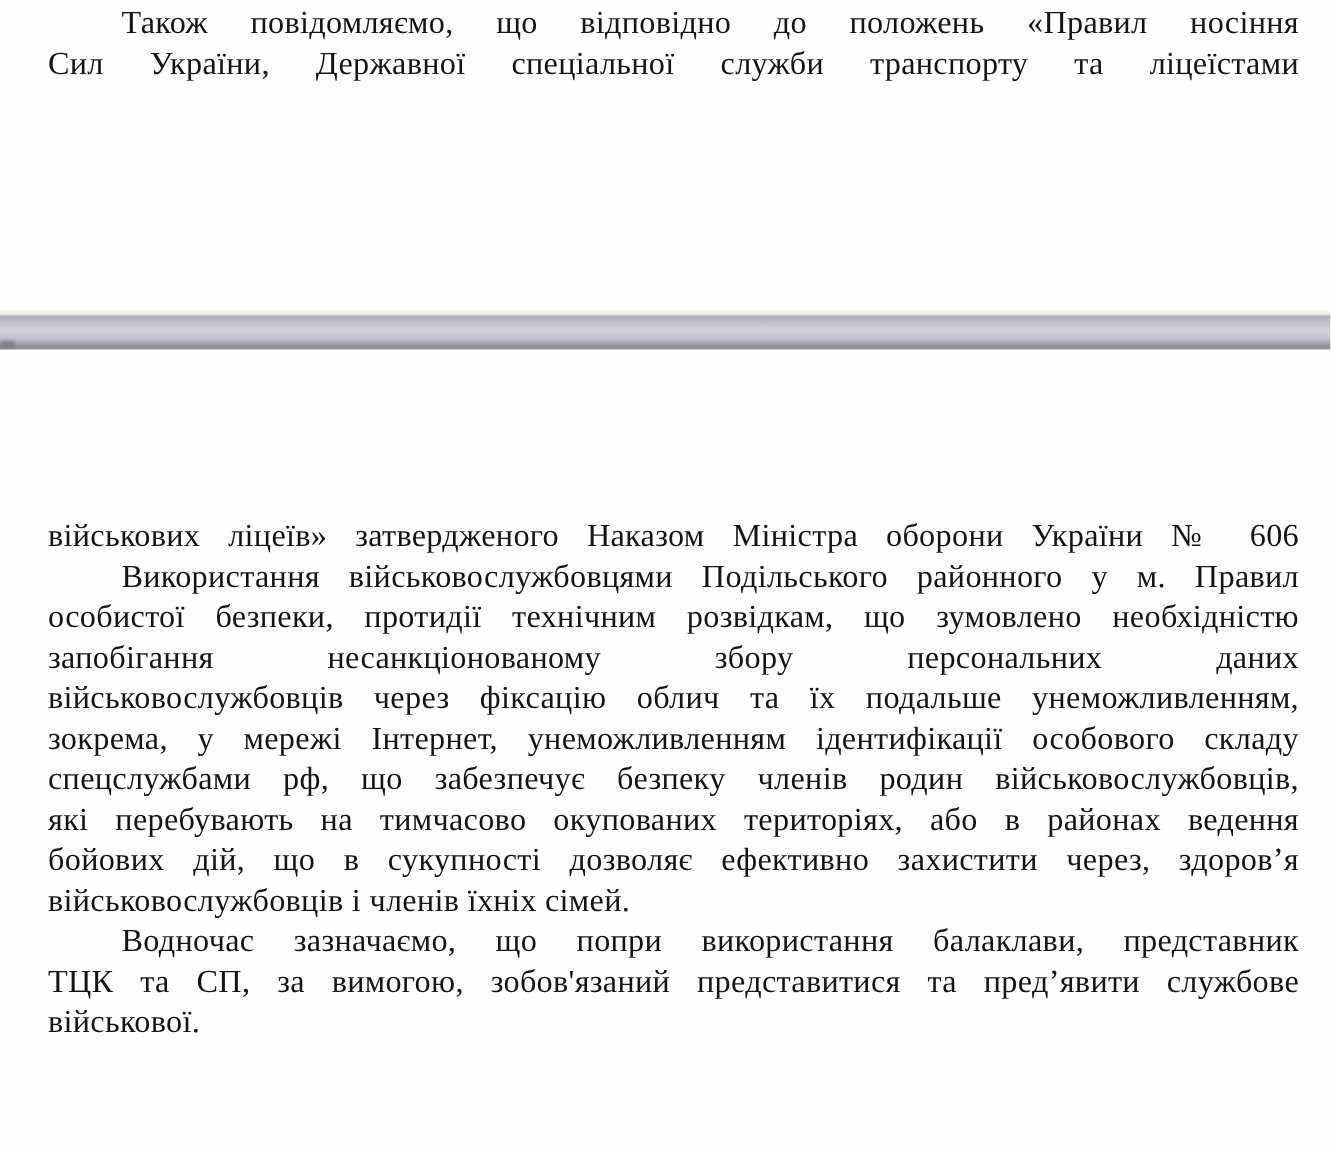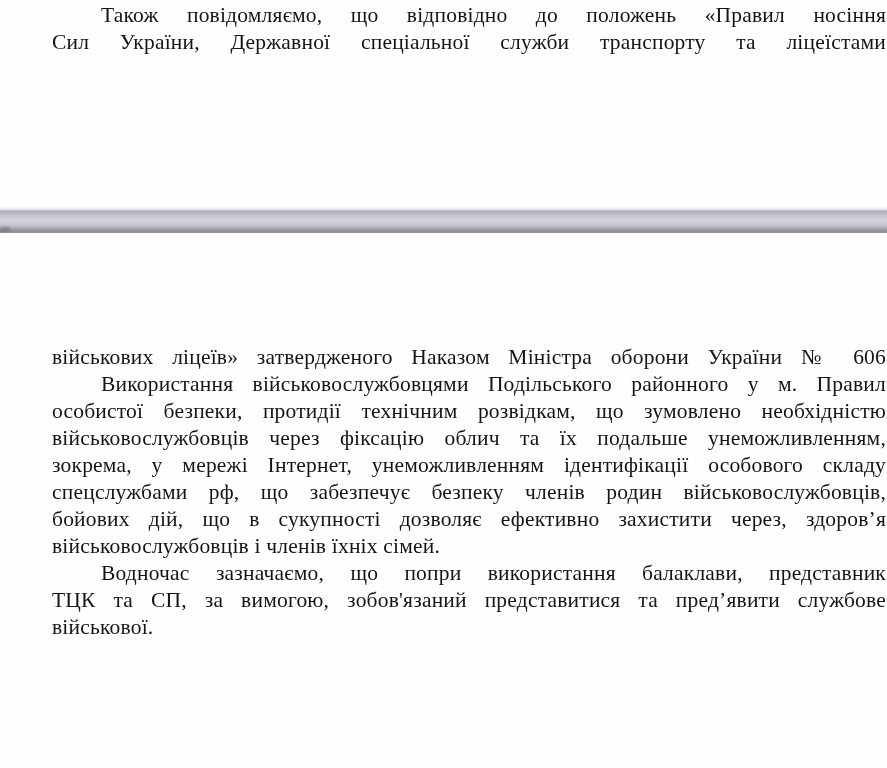--- a/index.html
+++ b/index.html
@@ -15,21 +15,20 @@
     font-family: "Liberation Serif", "DejaVu Serif", serif;
     color: #141414;
   }
   .page-text {
     position: absolute;
     left: 32px;
     width: 834px;
     font-size: 21.5px;
     line-height: 27px;
     letter-spacing: 0.2px;
-    margin-left: 20px;
   }
   #page-top-text { top: 2px; }
   #page-bottom-text { top: 344px; }
   .para { margin: 0; }
   .line {
     text-align: justify;
     text-align-last: left;
     white-space: nowrap;
   }
   .line.just {
@@ -82,23 +81,25 @@
 
 <div id="divider-artifact"></div>
 
 <div id="page-bottom-text" class="page-text">
     <div class="para">
       <div class="line just">військових ліцеїв» затвердженого Наказом Міністра оборони України № 606</div>
     </div>
     <div class="para">
       <div class="line just indent">Використання військовослужбовцями Подільського районного у м. Правил</div>
       <div class="line just">особистої безпеки, протидії технічним розвідкам, що зумовлено необхідністю</div>
+      <div class="line just">запобігання несанкціонованому збору персональних даних</div>
       <div class="line just">військовослужбовців через фіксацію облич та їх подальше унеможливленням,</div>
       <div class="line just">зокрема, у мережі Інтернет, унеможливленням ідентифікації особового складу</div>
       <div class="line just">спецслужбами рф, що забезпечує безпеку членів родин військовослужбовців,</div>
+      <div class="line just">які перебувають на тимчасово окупованих територіях, або в районах ведення</div>
       <div class="line just">бойових дій, що в сукупності дозволяє ефективно захистити через, здоров’я</div>
       <div class="line">військовослужбовців і членів їхніх сімей.</div>
     </div>
     <div class="para">
       <div class="line just indent">Водночас зазначаємо, що попри використання балаклави, представник</div>
       <div class="line just">ТЦК та СП, за вимогою, зобов'язаний представитися та пред’явити службове</div>
       <div class="line">військової.</div>
     </div>
   </div>
 

